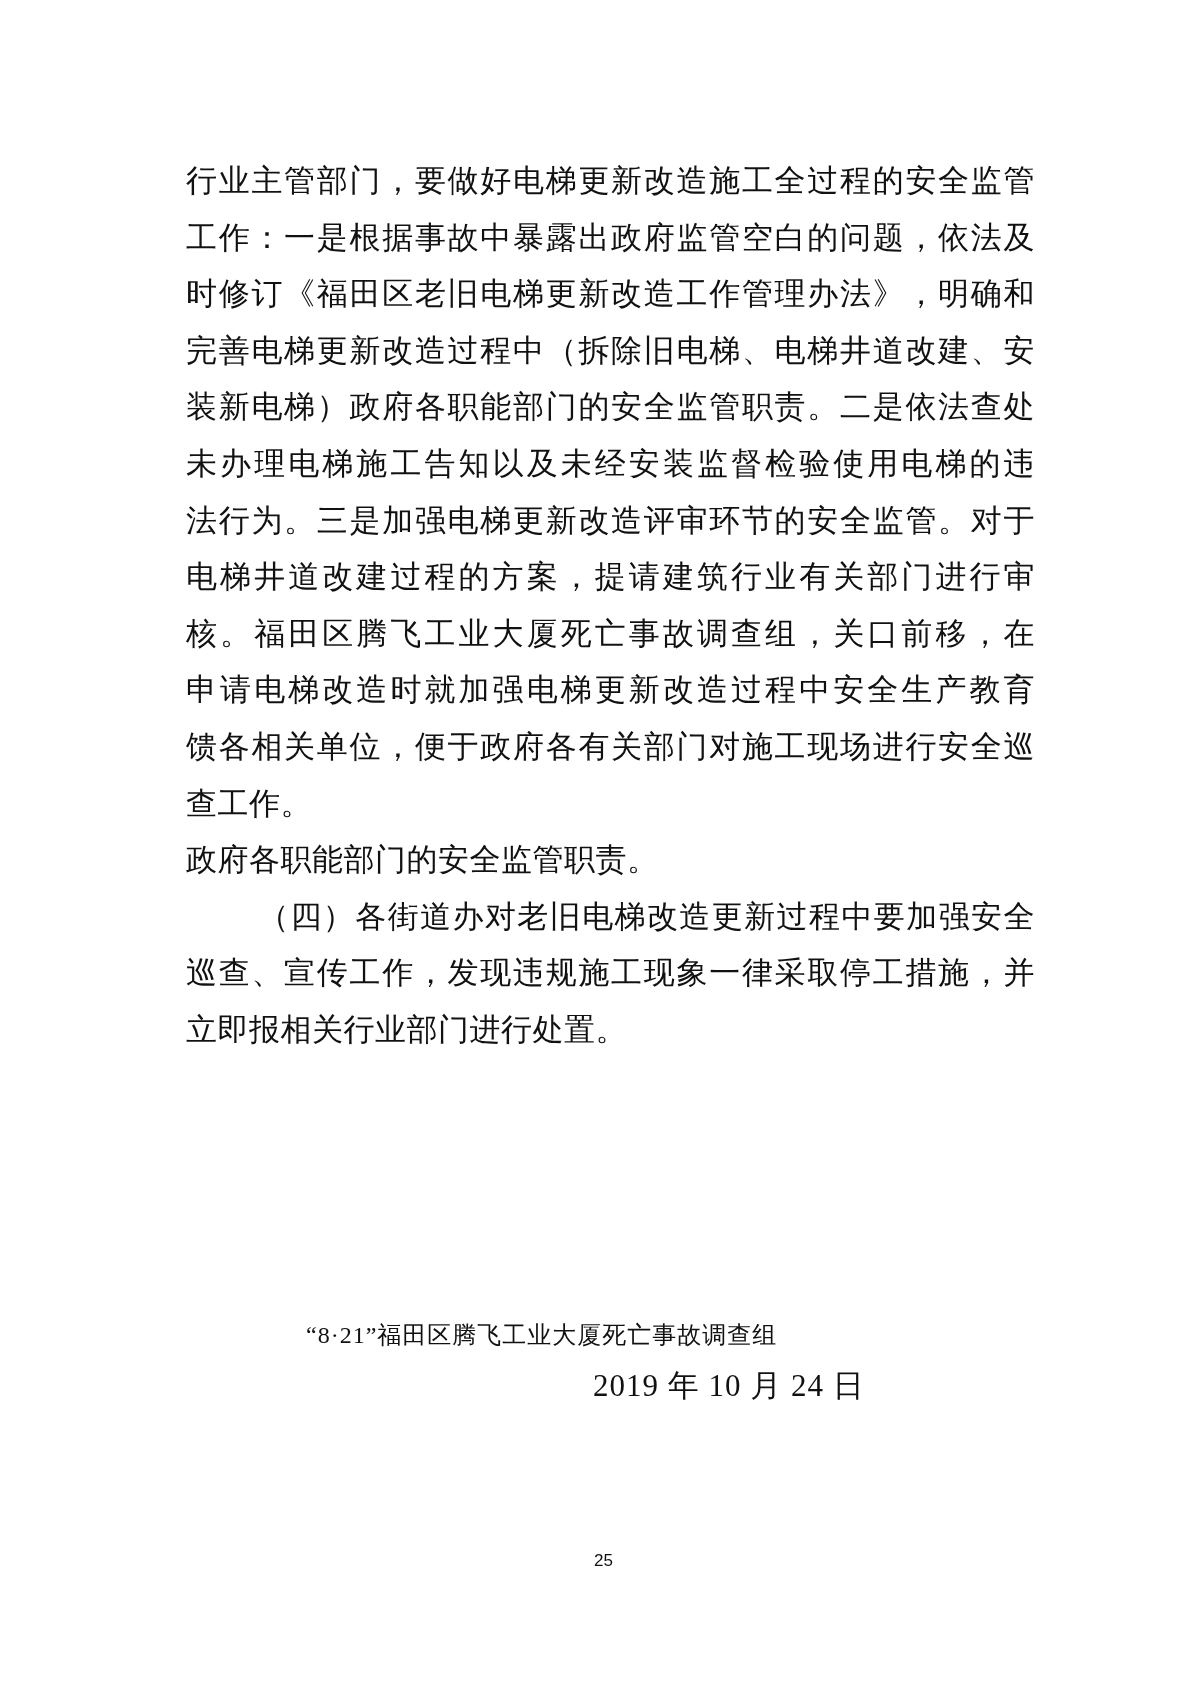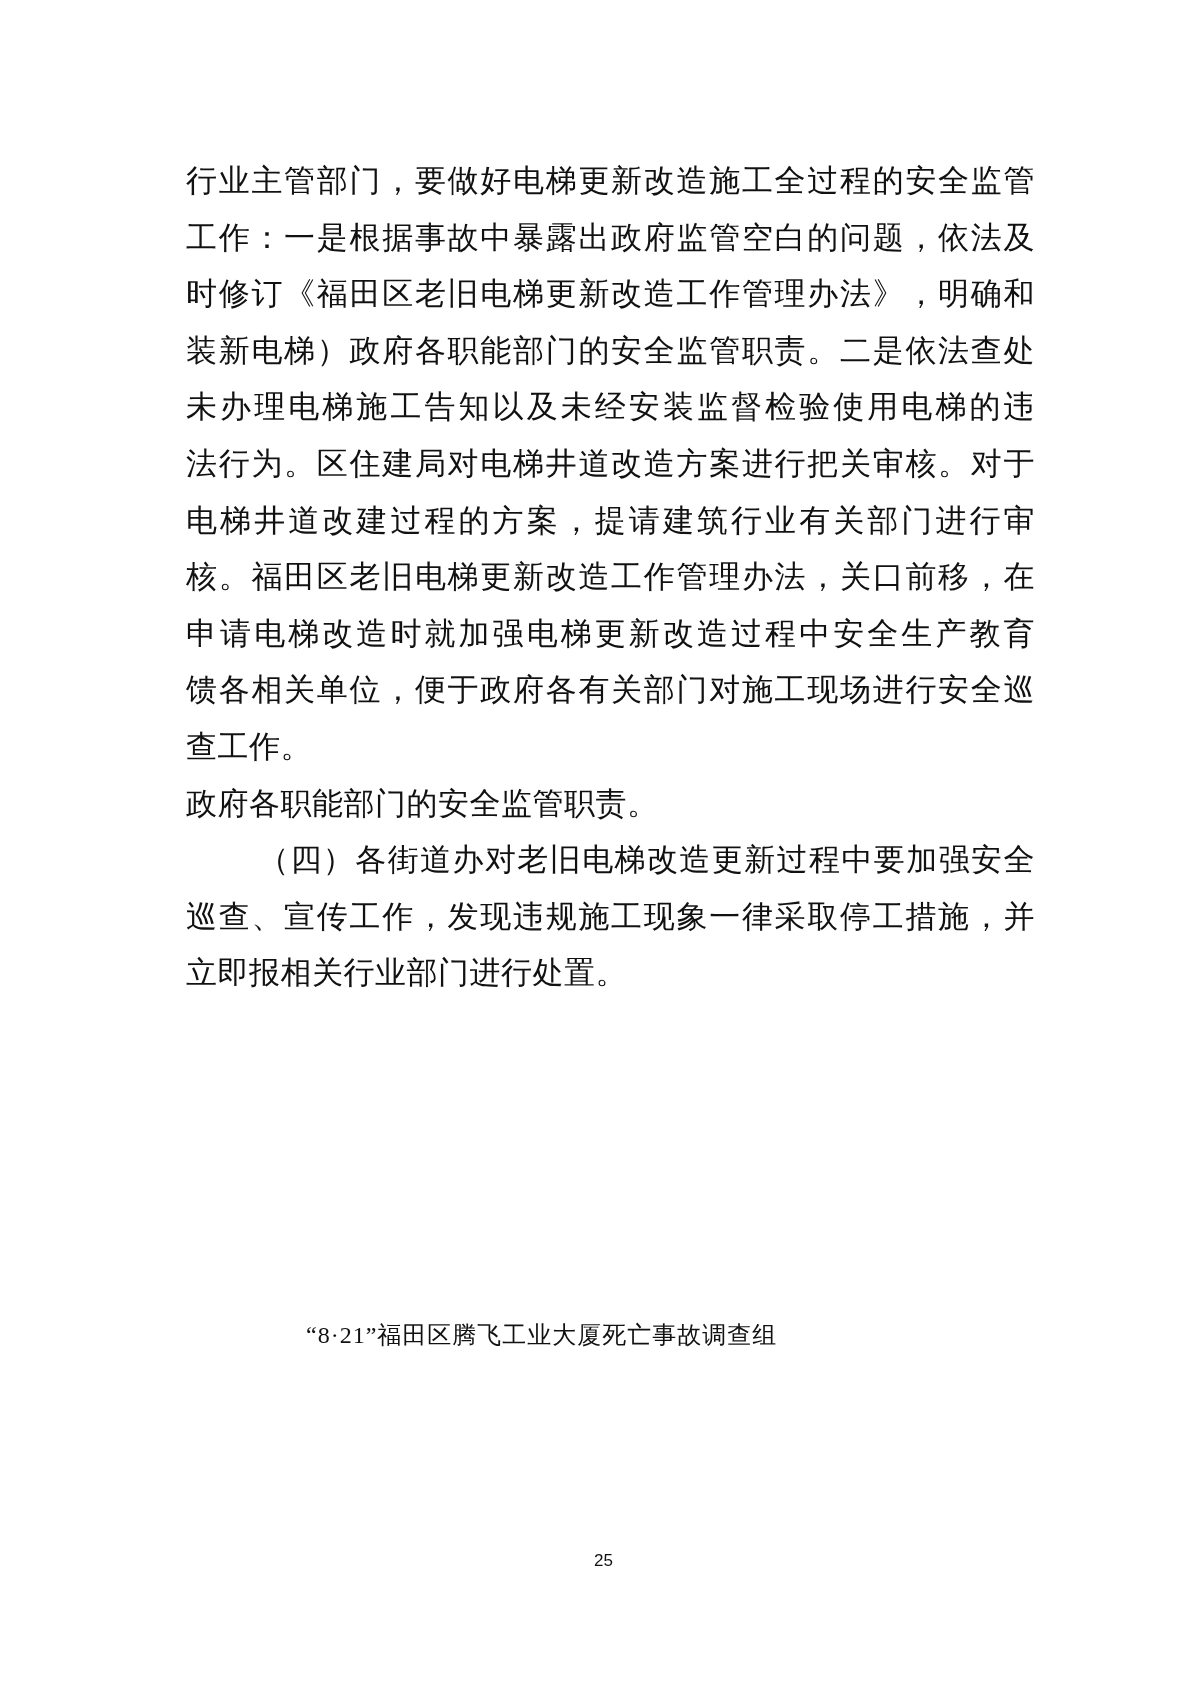--- a/index.html
+++ b/index.html
@@ -79,31 +79,33 @@
 </style>
 </head>
 <body>
 
 <div class="page">
 
   <div class="body-text">
     <div class="line j">行业主管部门，要做好电梯更新改造施工全过程的安全监管</div>
     <div class="line j">工作：一是根据事故中暴露出政府监管空白的问题，依法及</div>
     <div class="line j">时修订《福田区老旧电梯更新改造工作管理办法》，明确和</div>
+    <div class="line j">完善电梯更新改造过程中（拆除旧电梯、电梯井道改建、安</div>
     <div class="line j">装新电梯）政府各职能部门的安全监管职责。二是依法查处</div>
     <div class="line j">未办理电梯施工告知以及未经安装监督检验使用电梯的违</div>
-    <div class="line j">法行为。区住建局对电梯井道改造方案进行把关审核。对于</div>
+    <div class="line j">法行为。三是加强电梯更新改造评审环节的安全监管。对于</div>
     <div class="line j">电梯井道改建过程的方案，提请建筑行业有关部门进行审</div>
-    <div class="line j">核。福田区老旧电梯更新改造工作管理办法，关口前移，在</div>
+    <div class="line j">核。福田区腾飞工业大厦死亡事故调查组，关口前移，在</div>
     <div class="line j">申请电梯改造时就加强电梯更新改造过程中安全生产教育</div>
     <div class="line j">馈各相关单位，便于政府各有关部门对施工现场进行安全巡</div>
     <div class="line l">查工作。</div>
     <div class="line l">政府各职能部门的安全监管职责。</div>
     <div class="line j indent">（四）各街道办对老旧电梯改造更新过程中要加强安全</div>
     <div class="line j">巡查、宣传工作，发现违规施工现象一律采取停工措施，并</div>
     <div class="line l">立即报相关行业部门进行处置。</div>
   </div>
 
   <div class="sig-org">“8·21”福田区腾飞工业大厦死亡事故调查组</div>
+  <div class="sig-date">2019 年 10 月 24 日</div>
 
   <div class="page-number">25</div>
 
 </div>
 
 </body></html>

